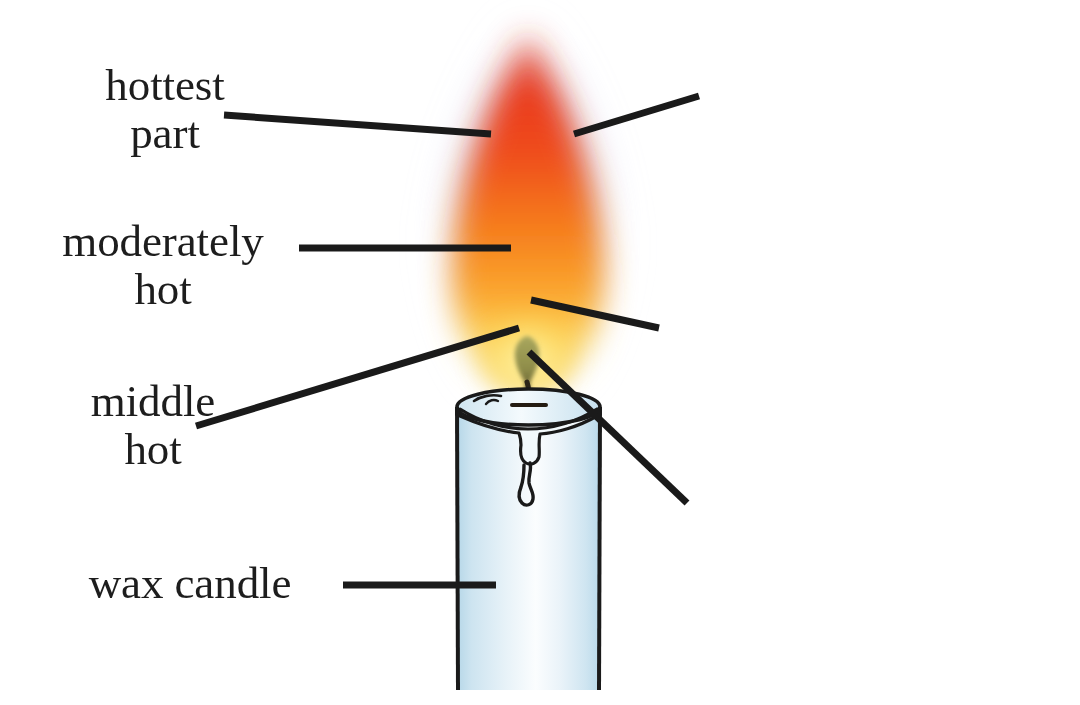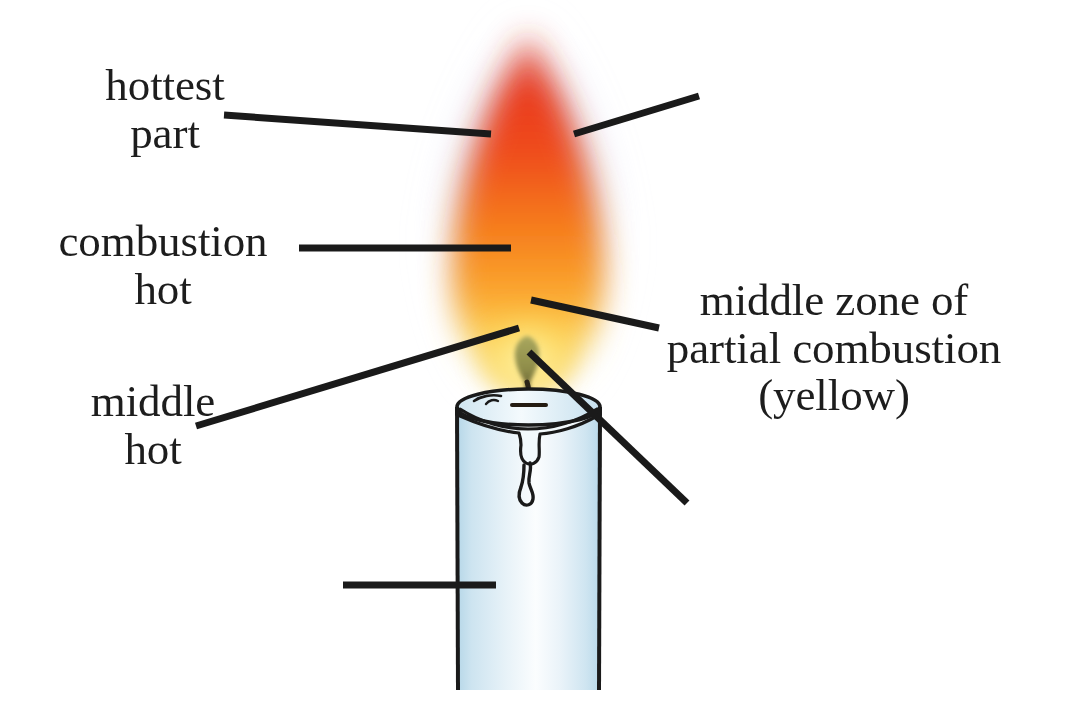--- a/index.html
+++ b/index.html
@@ -194,26 +194,24 @@
       <line x1="531" y1="300" x2="659" y2="328" stroke-width="7"></line>
       <line x1="196" y1="426" x2="519" y2="328" stroke-width="7"></line>
       <line x1="529" y1="352" x2="687" y2="503" stroke-width="7"></line>
       <line x1="343" y1="585" x2="496" y2="585" stroke-width="7"></line>
     </g>
   </svg>
 
   <div class="label" id="label-hottest-part">hottest
 part</div>
 
-  <div class="label" id="label-moderately-hot">combustion
+  <div class="label" id="label-moderately-hot">moderately
 hot</div>
 
   <div class="label" id="label-least-hot">middle
 hot</div>
 
-
-
-  <div class="label" id="label-middle-zone">middle zone of
-partial combustion
-(yellow)</div>
+  <div class="label" id="label-wax-candle">wax candle</div>
+
+
 
 
 </div>
 
 </body></html>

